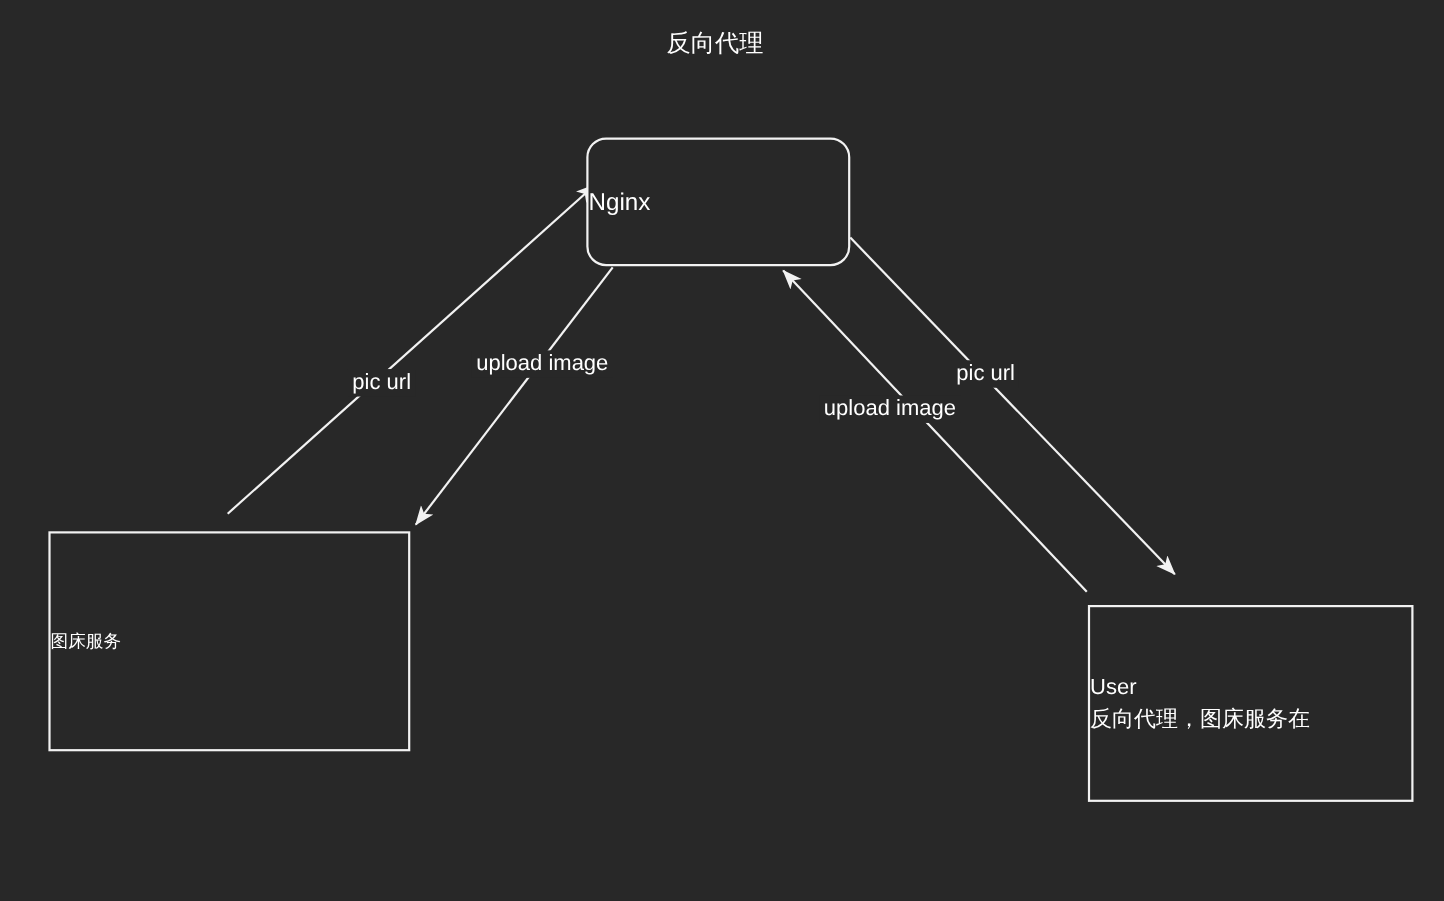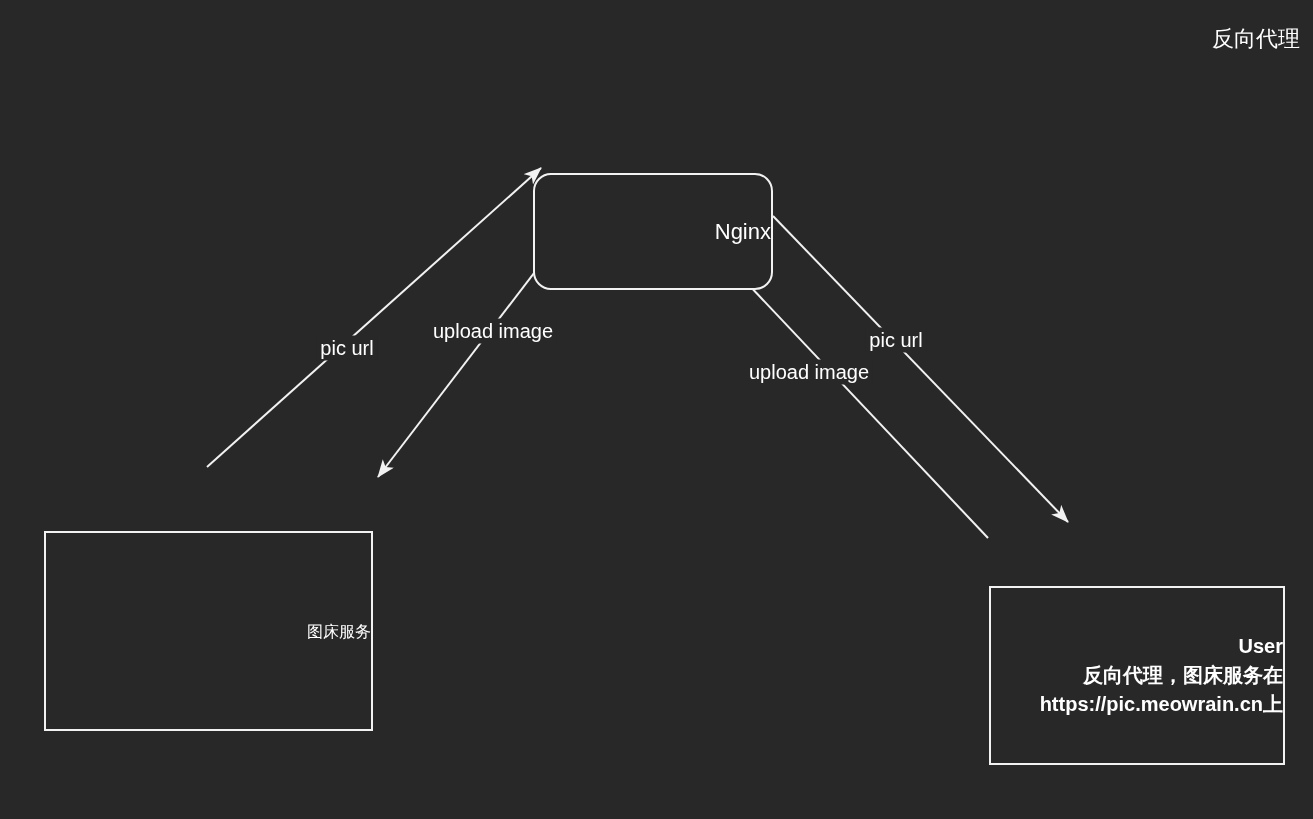--- a/index.html
+++ b/index.html
@@ -22,55 +22,53 @@
   }
   #edges {
     position: absolute;
     left: 0; top: 0;
     width: 1313px; height: 819px;
   }
   .diagram-title {
     position: absolute;
     left: 0; top: 24px;
     width: 1300px;
-    text-align: right;
+    text-align: center;
     font-size: 22px;
     line-height: 30px;
     color: var(--text);
   }
   .node {
     position: absolute;
     border: 2px solid var(--stroke);
     background: var(--bg);
     display: flex;
     flex-direction: column;
-    align-items: flex-end;
+    align-items: flex-start;
     justify-content: center;
     text-align: center;
     color: var(--text);
-    margin-top: 48px;
   }
   .node-nginx {
     left: 533px; top: 125px;
     width: 240px; height: 117px;
     border-radius: 18px;
     font-size: 22px;
   }
   .node-image-service {
     left: 44px; top: 483px;
     width: 329px; height: 200px;
     font-size: 16px;
     line-height: 29px;
   }
   .node-user {
-    left: 989px; top: 538px;
+    left: 989px; top: 550px;
     width: 296px; height: 179px;
     font-size: 20px;
     line-height: 29px;
-    font-weight: bold;
   }
   .edge-label {
     position: absolute;
     transform: translate(-50%, -50%);
     background: var(--bg);
     padding: 1px 4px;
     font-size: 20px;
     color: var(--text);
     white-space: nowrap;
   }
@@ -104,21 +102,20 @@
     <div>Nginx</div>
   </div>
 
   <div class="node node-image-service">
     <div>图床服务</div>
   </div>
 
   <div class="node node-user">
     <div>User</div>
     <div>反向代理，图床服务在</div>
-    <div>https://pic.meowrain.cn上</div>
   </div>
 
   <div class="edge-label pic-url-left">pic url</div>
   <div class="edge-label upload-img-left">upload image</div>
   <div class="edge-label upload-img-right">upload image</div>
   <div class="edge-label pic-url-right">pic url</div>
 
 </div>
 
 </body></html>

